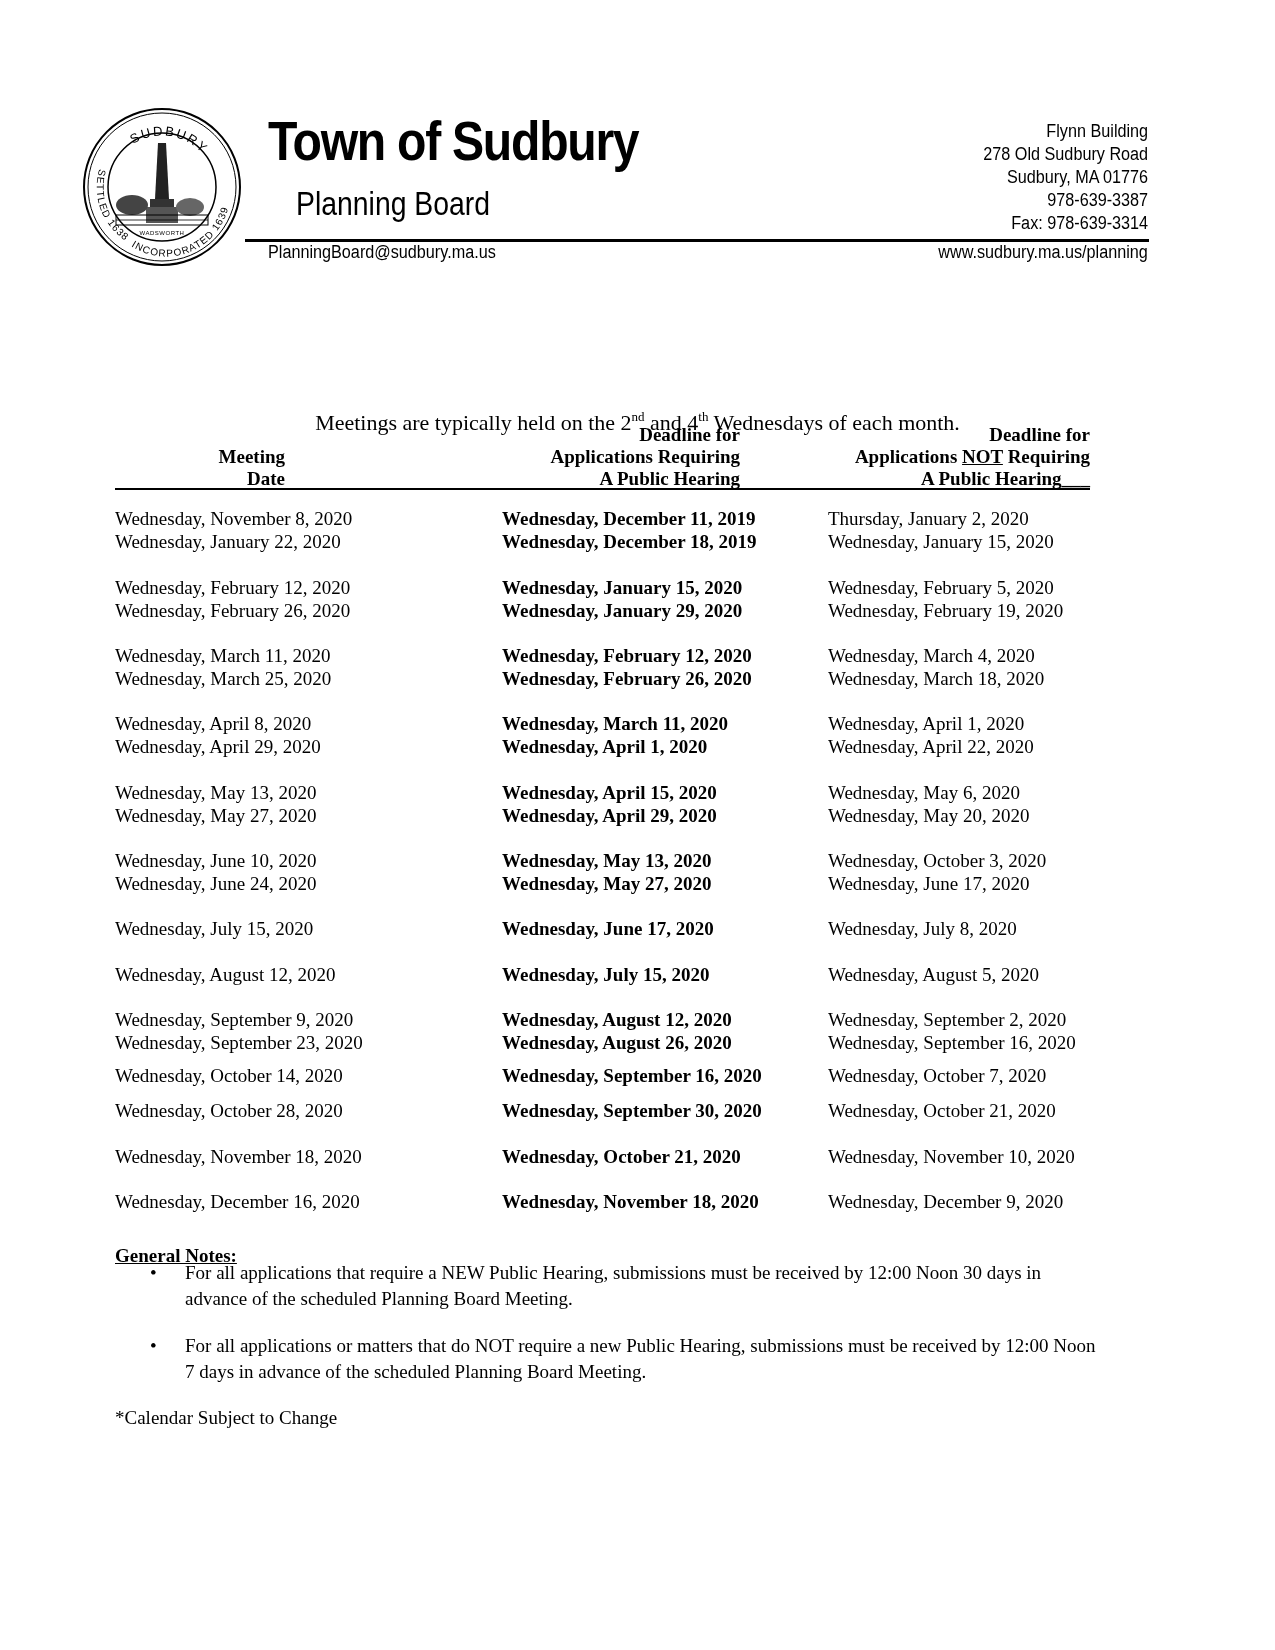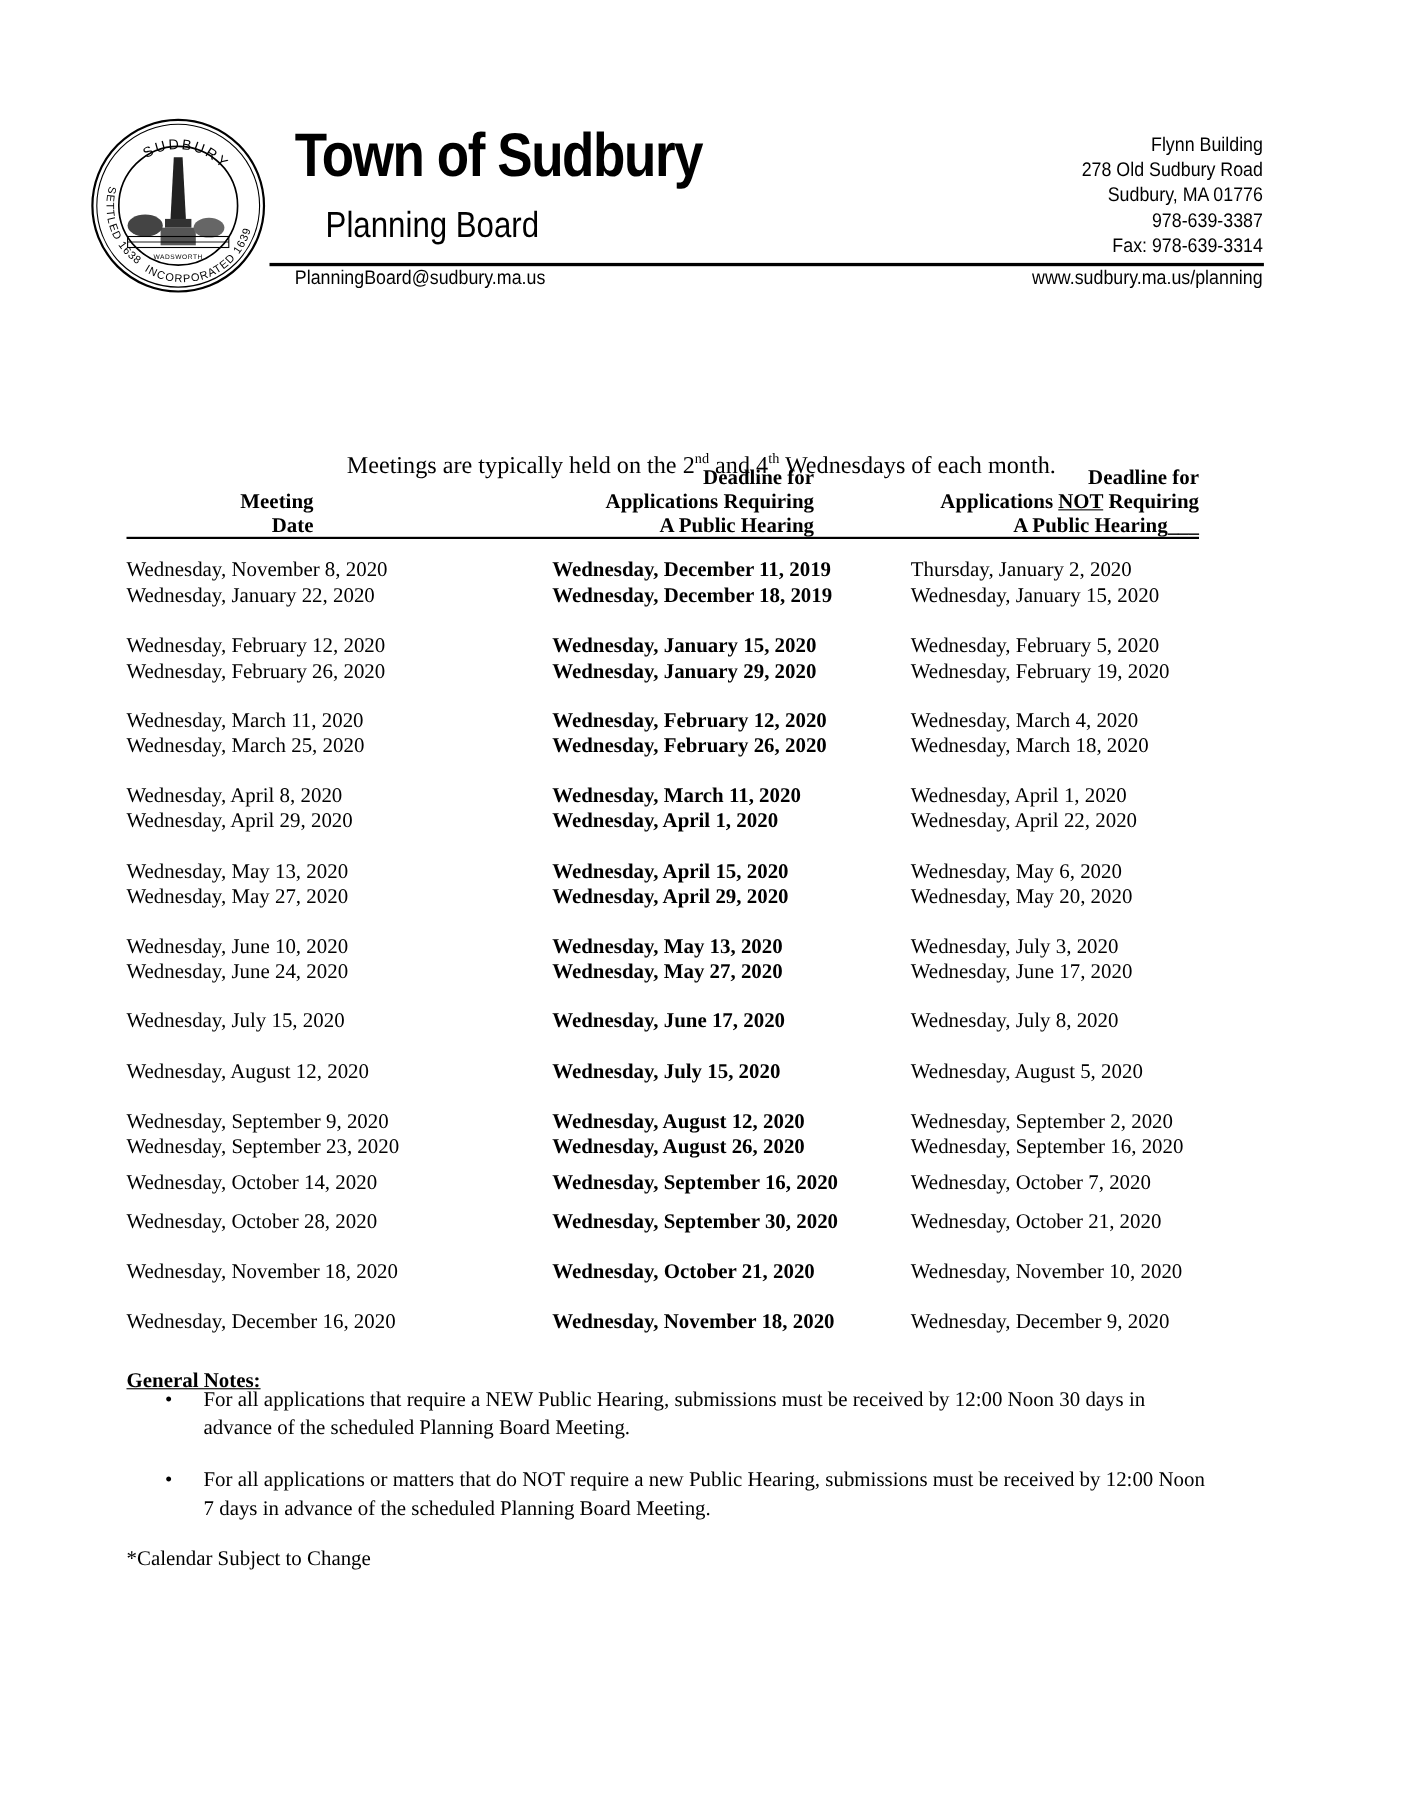--- a/index.html
+++ b/index.html
@@ -162,21 +162,21 @@
     </div>
   <div class="row" style="top:804px">
       <span class="cell c1">Wednesday, May 27, 2020</span>
       <span class="cell c2">Wednesday, April 29, 2020</span>
       <span class="cell c3">Wednesday, May 20, 2020</span>
     </div>
 
   <div class="row" style="top:849px">
       <span class="cell c1">Wednesday, June 10, 2020</span>
       <span class="cell c2">Wednesday, May 13, 2020</span>
-      <span class="cell c3">Wednesday, July 3, 2020</span>
+      <span class="cell c3">Wednesday, October 3, 2020</span>
     </div>
   <div class="row" style="top:872px">
       <span class="cell c1">Wednesday, June 24, 2020</span>
       <span class="cell c2">Wednesday, May 27, 2020</span>
       <span class="cell c3">Wednesday, June 17, 2020</span>
     </div>
 
   <div class="row" style="top:917px">
       <span class="cell c1">Wednesday, July 15, 2020</span>
       <span class="cell c2">Wednesday, June 17, 2020</span>

